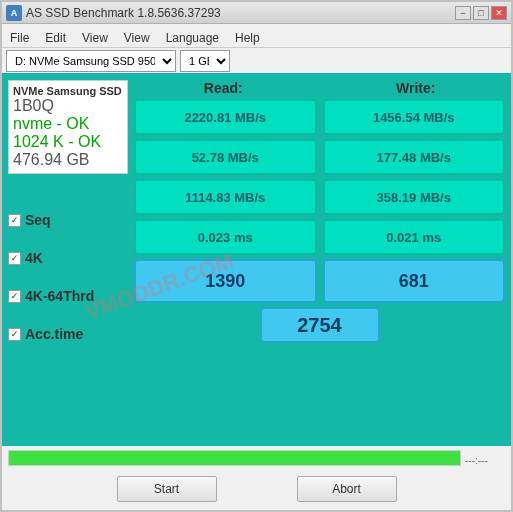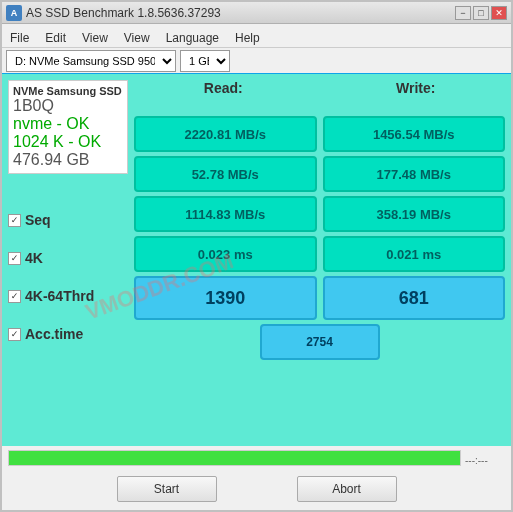--- a/index.html
+++ b/index.html
@@ -110,21 +110,21 @@
       border: 1px solid #999;
       background: white;
       padding: 0 4px;
       width: 50px;
     }
     .main-content {
       display: flex;
       flex: 1;
       padding: 6px;
       gap: 6px;
-      background: #5eead4;
+      background: #14b8a6;
     }
     .left-panel {
       width: 120px;
       flex-shrink: 0;
       font-size: 11px;
     }
     .drive-info {
       background: white;
       border: 1px solid #ccc;
       padding: 4px;
@@ -179,21 +179,21 @@
       color: #333;
     }
     .right-panel {
       flex: 1;
       display: flex;
       flex-direction: column;
     }
     .headers-row {
       display: flex;
       gap: 14px;
-      margin-bottom: 20px;
+      margin-bottom: 3px;
     }
     .col-header {
       flex: 1;
       font-size: 14px;
       font-weight: bold;
       color: #333;
       text-align: center;
     }
     .data-rows {
       display: flex;
@@ -244,21 +244,21 @@
       display: flex;
       justify-content: center;
       margin-bottom: 4px;
     }
     .score-total-cell {
       background: #40c8f0;
       border-radius: 4px;
       display: flex;
       align-items: center;
       justify-content: center;
-      font-size: 12px;
+      font-size: 20px;
       font-weight: bold;
       color: #004060;
       border: 2px solid #20a8d0;
       height: 36px;
       width: 120px;
     }
     .watermark {
       position: absolute;
       color: rgba(255,100,100,0.3);
       font-size: 22px;

